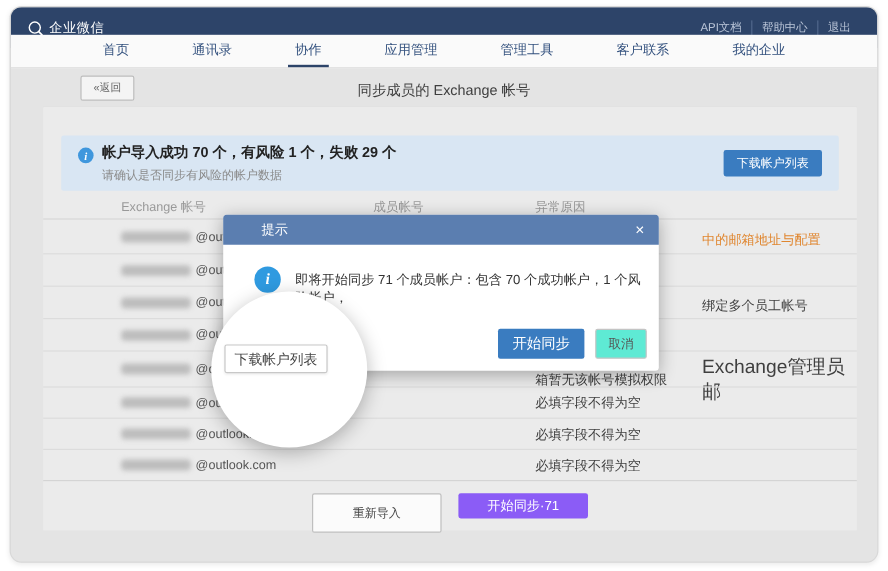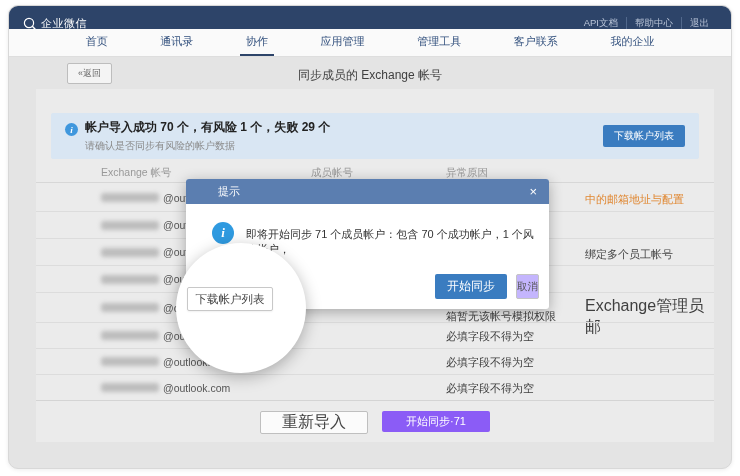--- a/index.html
+++ b/index.html
@@ -59,38 +59,38 @@
   .domain { font-size:10.5px; color:#555555; }
   .reason { position:absolute; left:410px; top:50%; transform:translateY(-50%); font-size:11px; color:#3f3f3f; }
   .reason-edge { left:549px; top:8px; transform:none; }
   .reason-warning { color:#e0862f; }
   .reason-l1 { position:absolute; left:549px; top:3px; font-size:16px; color:#3f3f3f; }
   .reason-l2 { position:absolute; left:410px; top:16px; font-size:11px; color:#3f3f3f; }
 
   .foot-divider { position:absolute; left:0; top:311px; width:100%; border-top:1px solid #d4d4d4; }
   .panel-footer { position:absolute; left:0; top:322px; width:100%; display:flex; justify-content:center; gap:14px; }
   .btn-plain { background:#fbfbfb; color:#444444; border:1px solid #bfbfbf; border-radius:2px;
-               font-size:16px; width:108px; height:23px; cursor:pointer; font-family:inherit; }
+               font-size:10px; width:108px; height:33px; cursor:pointer; font-family:inherit; }
   .btn-primary { background:#8b5cf6; color:#ffffff; border:none; border-radius:2px;
                  font-size:11px; width:108px; height:21px; cursor:pointer; font-family:inherit; }
 
   
   .modal { position:absolute; left:177px; top:173px; width:363px; height:130px; background:#ffffff;
            border-radius:3px; box-shadow:0 3px 14px rgba(0,0,0,.3); z-index:10; }
   .modal-head { height:25px; background:#5b7eb0; border-radius:3px 3px 0 0; display:flex; align-items:center; padding:0 12px; }
   .modal-title { color:#ffffff; font-size:11px;margin-left:20px; }
   .modal-close { margin-left:auto; color:#ffffff; font-size:13px; line-height:1; cursor:pointer; }
   .modal-info { position:absolute; left:26px; top:43px; width:22px; height:22px; border-radius:50%;
                 background:#2f9ae0; color:#ffffff; font:italic bold 13px "Liberation Serif",serif;
                 display:flex; align-items:center; justify-content:center; }
   .modal-msg { position:absolute; left:60px; top:48px; width:288px; font-size:11px; color:#333333; line-height:1.4; }
   .modal-foot { position:absolute; right:10px; bottom:10px; display:flex; gap:9px; }
   .modal-foot .btn-blue { font-size:12px; padding:4px 12px; }
-  .btn-cancel { background:#c4b5fd; color:#555555; border:1px solid #c4c4c4; border-radius:2px;
-                font-size:10.5px; padding:4px 0; cursor:pointer; font-family:inherit; }
+  .btn-cancel { background:#5eead4; color:#555555; border:1px solid #c4c4c4; border-radius:2px;
+                font-size:10.5px; padding:4px 10px; cursor:pointer; font-family:inherit; }
 
   
   .spotlight { position:absolute; left:167px; top:237px; width:130px; height:130px; border-radius:50%;
                background:#ffffff; box-shadow:0 4px 16px rgba(0,0,0,.28); z-index:20; }
   .spotlight-btn { position:absolute; left:11px; top:44px; width:86px; height:24px; background:#ffffff;
                    border:1px solid #c8c8c8; border-radius:2px; font-size:11.5px; color:#444444;
                    cursor:pointer; font-family:inherit; box-shadow:0 1px 2px rgba(0,0,0,.06); }
 </style>
 </head>
 <body>

